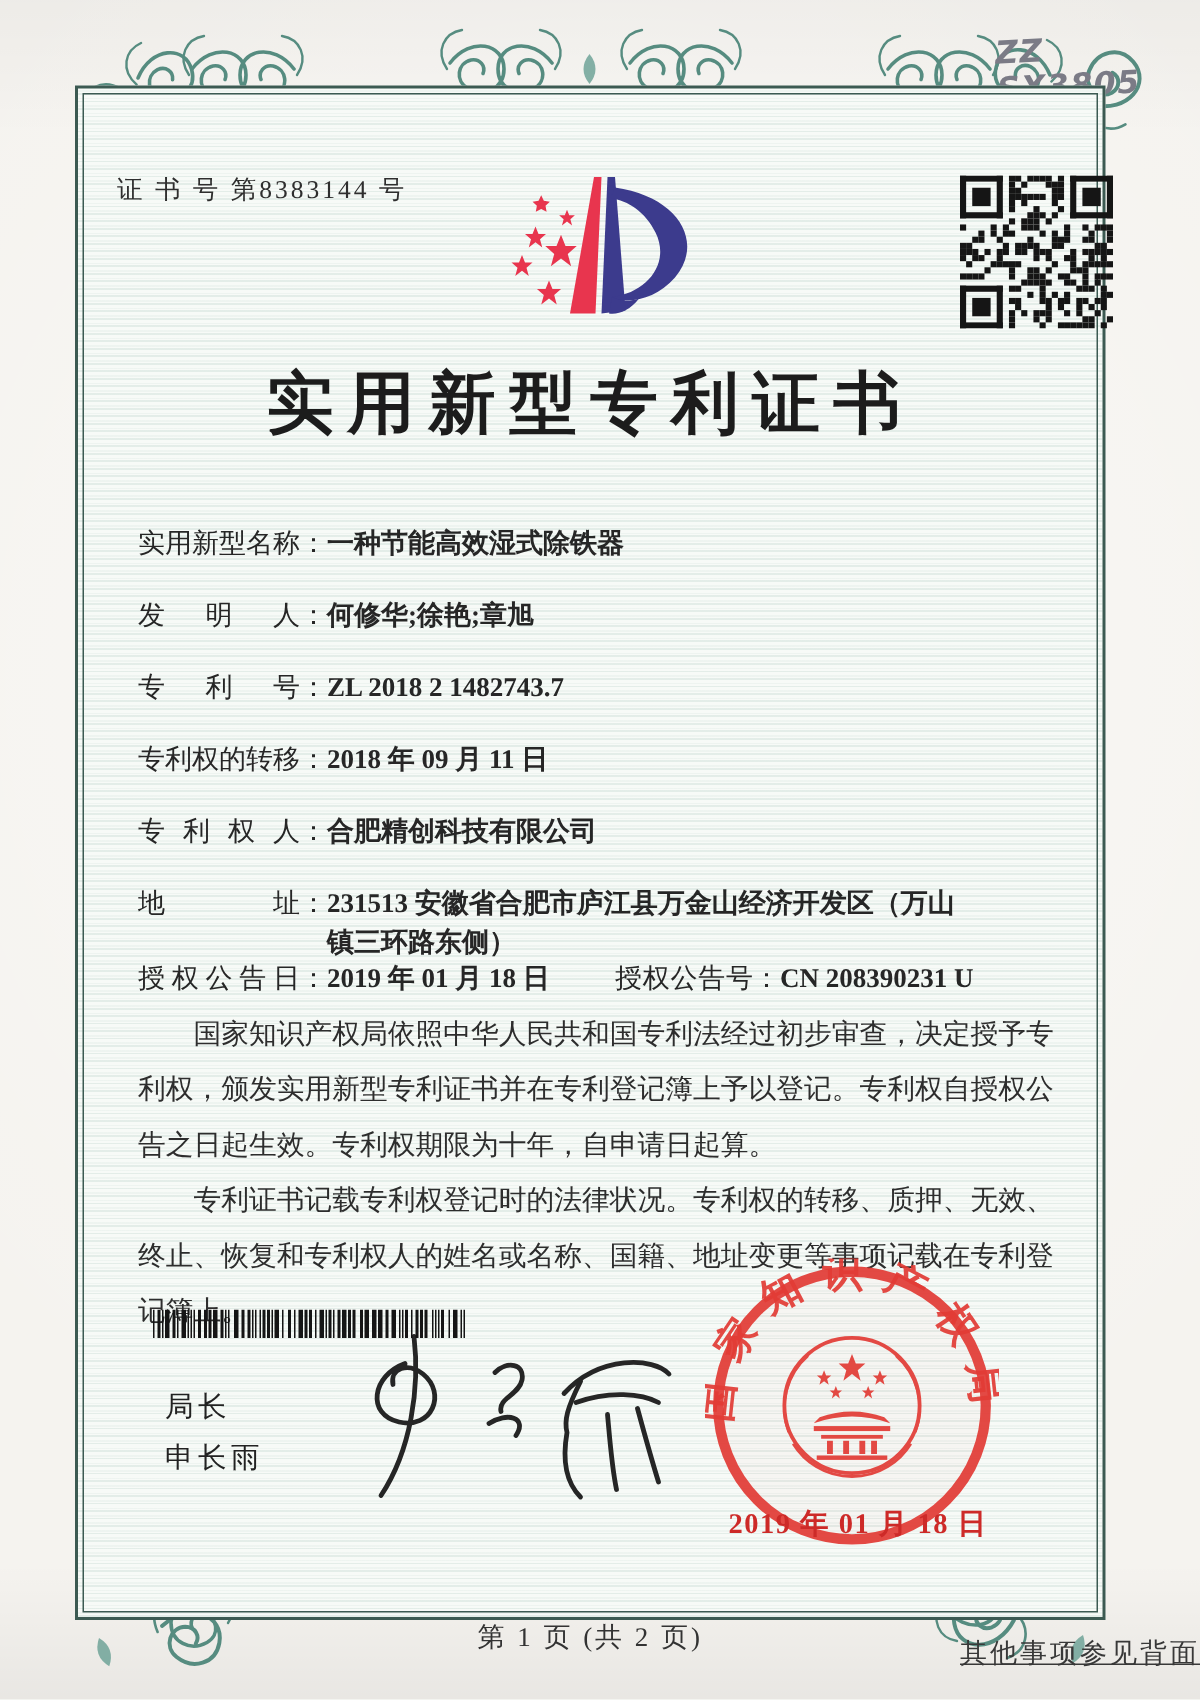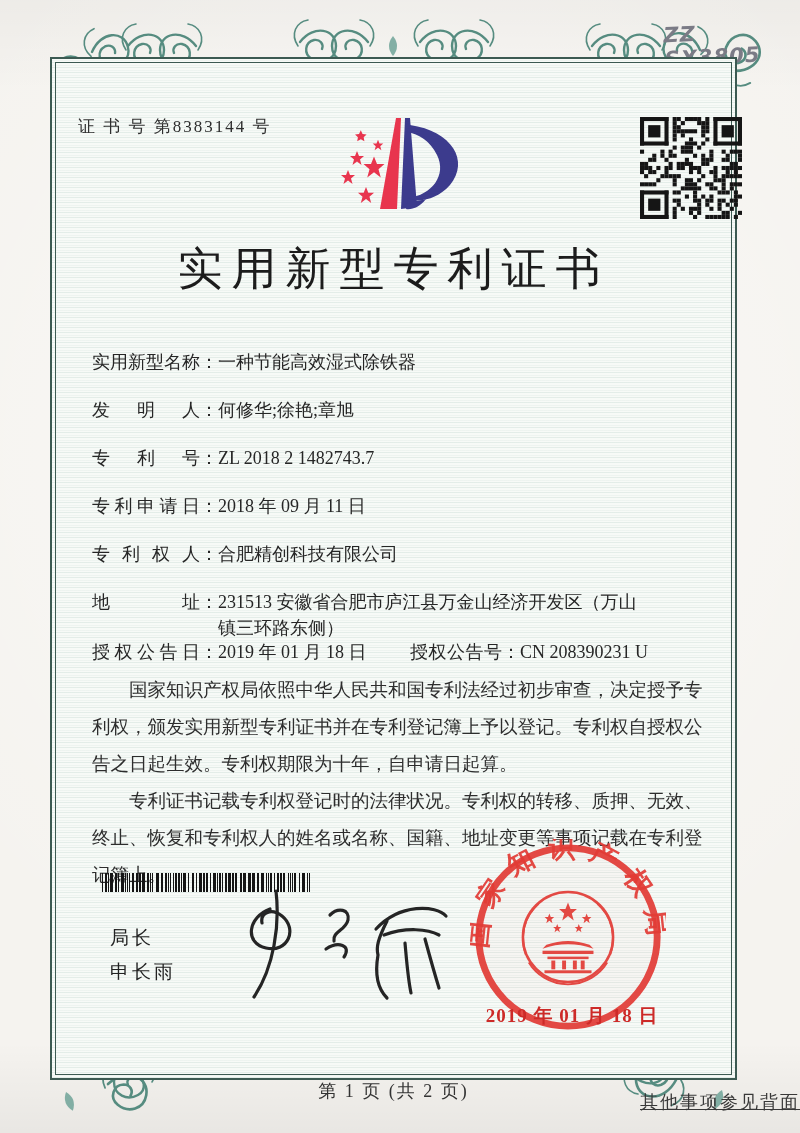--- a/index.html
+++ b/index.html
@@ -27,27 +27,27 @@
   }
   .frame::before{content:"";position:absolute;inset:3px;border:1px solid #3c5a52;pointer-events:none;}
   .abs{position:absolute;}
   .cert-no{left:26px;top:56px;font-size:17px;letter-spacing:2px;color:#2e2e2e;}
   .hand-code{
     left:664px;top:20px;font-family:"DejaVu Sans",sans-serif;font-style:italic;font-weight:600;
     font-size:21px;color:#7b7b86;transform:rotate(-3deg);letter-spacing:1px;
   }
   .title{
     left:0;top:180px;width:100%;text-align:center;
-    font-size:45px;font-weight:normal;letter-spacing:9px;color:#1c1c1c;
+    font-size:45px;font-weight:bold;letter-spacing:9px;color:#1c1c1c;
   }
   .fields{left:40px;top:290px;width:620px;font-size:18px;}
   .frow{position:absolute;left:0;width:620px;line-height:26px;}
   .flabel{display:inline-block;width:108px;text-align:justify;text-align-last:justify;vertical-align:top;}
   .fcolon{display:inline-block;width:18px;vertical-align:top;}
-  .fvalue{display:inline-block;vertical-align:top;max-width:480px;}
+  .fvalue{display:inline-block;vertical-align:top;max-width:480px;font-weight:bold;}
   .addr-val{width:432px;}
   .grant2{position:absolute;left:318px;top:0;white-space:nowrap;}
   .grant2 .flabel{width:92px;}
   .paras{left:40px;top:613px;width:618px;font-size:18.5px;line-height:37px;color:#2d2d2d;}
   .paras p{margin:0;text-indent:2em;}
   .barcode{left:50px;top:814px;width:212px;height:19px;}
   .signer{left:58px;font-size:19px;letter-spacing:3px;color:#222;
     font-family:Liberation Mono, monospace;}
   .sig-svg{left:172px;top:824px;}
   .seal{left:418px;top:780px;width:196px;height:196px;}
@@ -350,21 +350,21 @@
       <div class="frow" style="top:0">
         <span class="flabel">实用新型名称</span><span class="fcolon">：</span><span class="fvalue">一种节能高效湿式除铁器</span>
       </div>
       <div class="frow" style="top:48px">
         <span class="flabel">发明人</span><span class="fcolon">：</span><span class="fvalue">何修华;徐艳;章旭</span>
       </div>
       <div class="frow" style="top:96px">
         <span class="flabel">专利号</span><span class="fcolon">：</span><span class="fvalue">ZL 2018 2 1482743.7</span>
       </div>
       <div class="frow" style="top:144px">
-        <span class="flabel">专利申请日</span><span class="fcolon">：</span><span class="fvalue">2018 年 09 月 11 日</span>
+        <span class="flabel">专利权的转移</span><span class="fcolon">：</span><span class="fvalue">2018 年 09 月 11 日</span>
       </div>
       <div class="frow" style="top:192px">
         <span class="flabel">专利权人</span><span class="fcolon">：</span><span class="fvalue">合肥精创科技有限公司</span>
       </div>
       <div class="frow" style="top:240px">
         <span class="flabel">地址</span><span class="fcolon">：</span><span class="fvalue addr-val">231513 安徽省合肥市庐江县万金山经济开发区（万山镇三环路东侧）</span>
       </div>
       <div class="frow" style="top:290px">
         <span class="flabel">授权公告日</span><span class="fcolon">：</span><span class="fvalue">2019 年 01 月 18 日</span>
         <span class="grant2">

